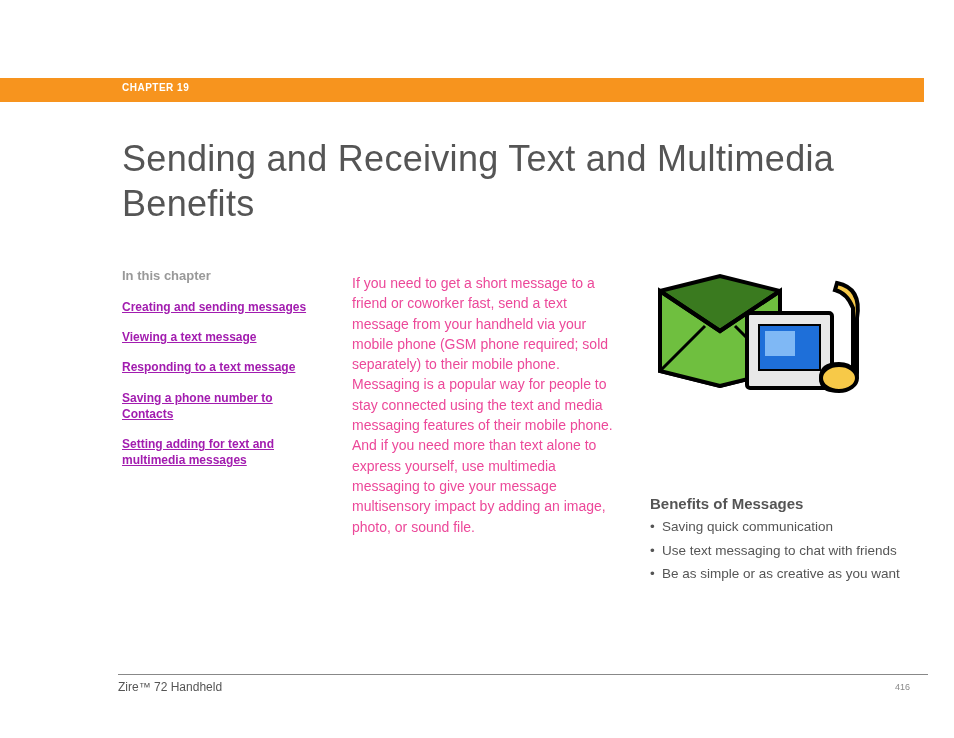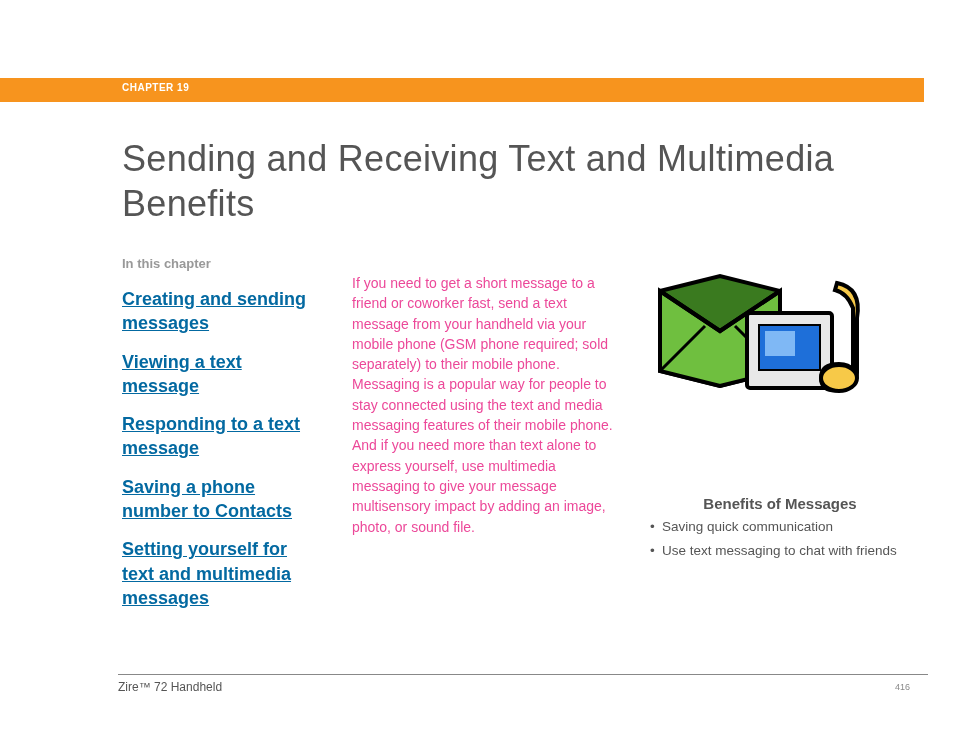--- a/index.html
+++ b/index.html
@@ -42,26 +42,27 @@
     position: absolute;
     top: 256px;
     left: 122px;
     width: 200px;
   }
   .sidebar-title {
     font-size: 13px;
     font-weight: bold;
     color: #999;
     margin-bottom: 16px;
+    margin-top: 12px;
   }
   .sidebar a {
     display: block;
-    font-size: 18px;
+    font-size: 12px;
     font-weight: bold;
-    color: #0369a1;
+    color: #a21caf;
     text-decoration: underline;
     line-height: 1.35;
     margin-bottom: 14px;
   }
   .body-text {
     position: absolute;
     top: 254px;
     left: 352px;
     width: 270px;
     font-size: 14px;
@@ -80,21 +81,20 @@
     position: absolute;
     top: 495px;
     left: 650px;
     width: 260px;
   }
   .benefits-title {
     font-size: 15px;
     font-weight: bold;
     color: #555;
     margin-bottom: 6px;
-    text-align: center;
   }
   .benefits ul {
     list-style: none;
   }
   .benefits li {
     font-size: 13.5px;
     color: #555;
     line-height: 1.3;
     margin-bottom: 6px;
     padding-left: 12px;
@@ -137,21 +137,21 @@
 <div class="chapter-label">CHAPTER 19</div>
 
 <h1 class="heading">Sending and Receiving Text and Multimedia Benefits</h1>
 
 <div class="sidebar">
   <div class="sidebar-title">In this chapter</div>
   <a href="#">Creating and sending messages</a>
   <a href="#">Viewing a text message</a>
   <a href="#">Responding to a text message</a>
   <a href="#">Saving a phone number to Contacts</a>
-  <a href="#">Setting yourself for text and multimedia messages</a>
+  <a href="#">Setting adding for text and multimedia messages</a>
 </div>
 
 <div class="body-text">If you need to get a short message to a friend or coworker fast, send a text message from your handheld via your mobile phone (GSM phone required; sold separately) to their mobile phone. Messaging is a popular way for people to stay connected using the text and media messaging features of their mobile phone. And if you need more than text alone to express yourself, use multimedia messaging to give your message multisensory impact by adding an image, photo, or sound file.</div>
 
 <div class="illustration">
   <svg width="220" height="175" viewBox="0 0 220 175">
 
     <g transform="translate(8,18)">
       <polygon points="0,15 60,0 120,15 120,95 60,110 0,95" fill="#3a7a1f" stroke="#000" stroke-width="4"></polygon>
       <polygon points="0,15 60,55 120,15 120,95 60,110 0,95" fill="#6fbf3f" stroke="#000" stroke-width="4"></polygon>
@@ -171,20 +171,21 @@
       <ellipse cx="32" cy="100" rx="18" ry="13" fill="#f7c948" stroke="#000" stroke-width="4"></ellipse>
     </g>
   </svg>
 </div>
 
 <div class="benefits">
   <div class="benefits-title">Benefits of Messages</div>
   <ul>
     <li>Saving quick communication</li>
     <li>Use text messaging to chat with friends</li>
+    <li>Be as simple or as creative as you want</li>
   </ul>
 </div>
 
 <div class="footer-line"></div>
 <div class="footer-left">
   <b>Zire™ 72</b><span> Handheld</span>
 </div>
 <div class="footer-right">416</div>
 
 </body></html>

